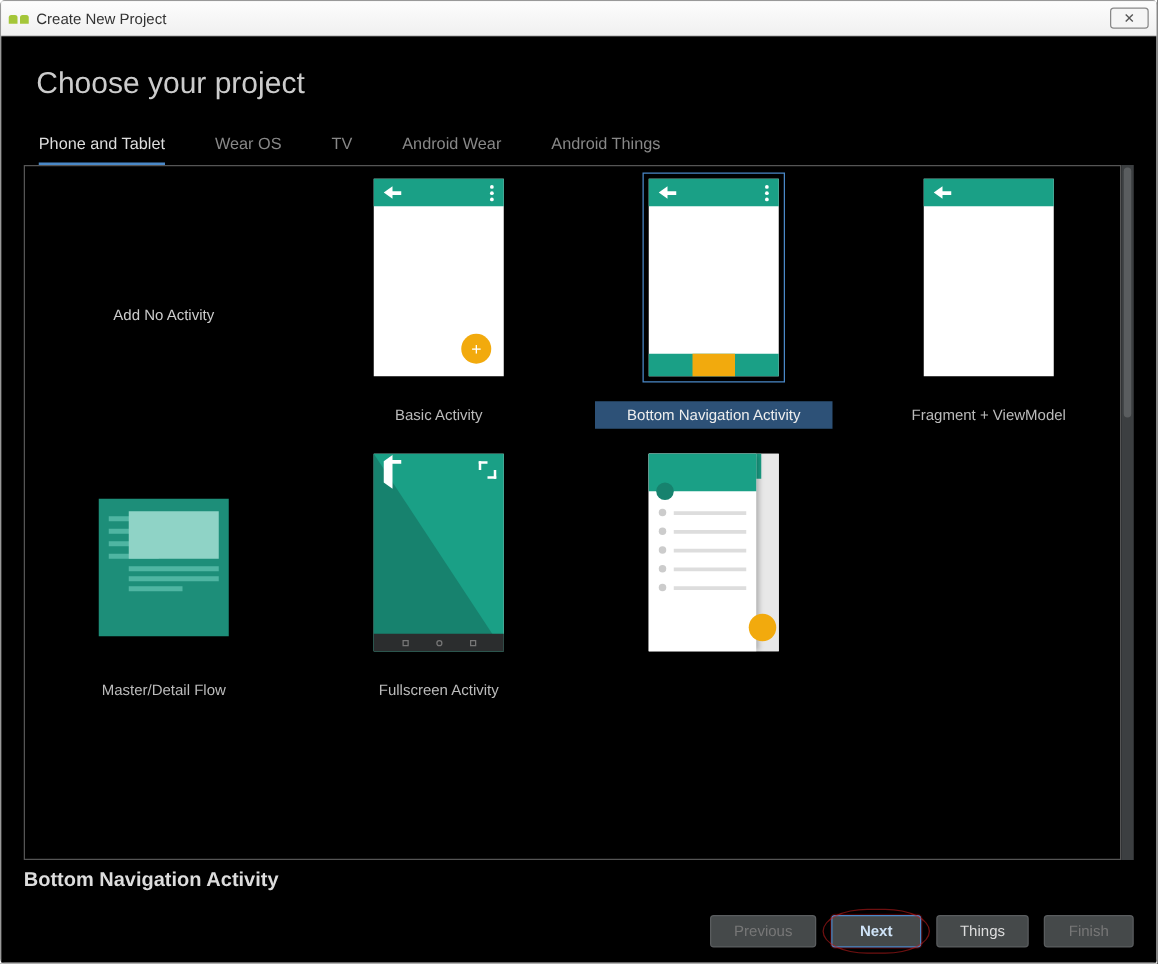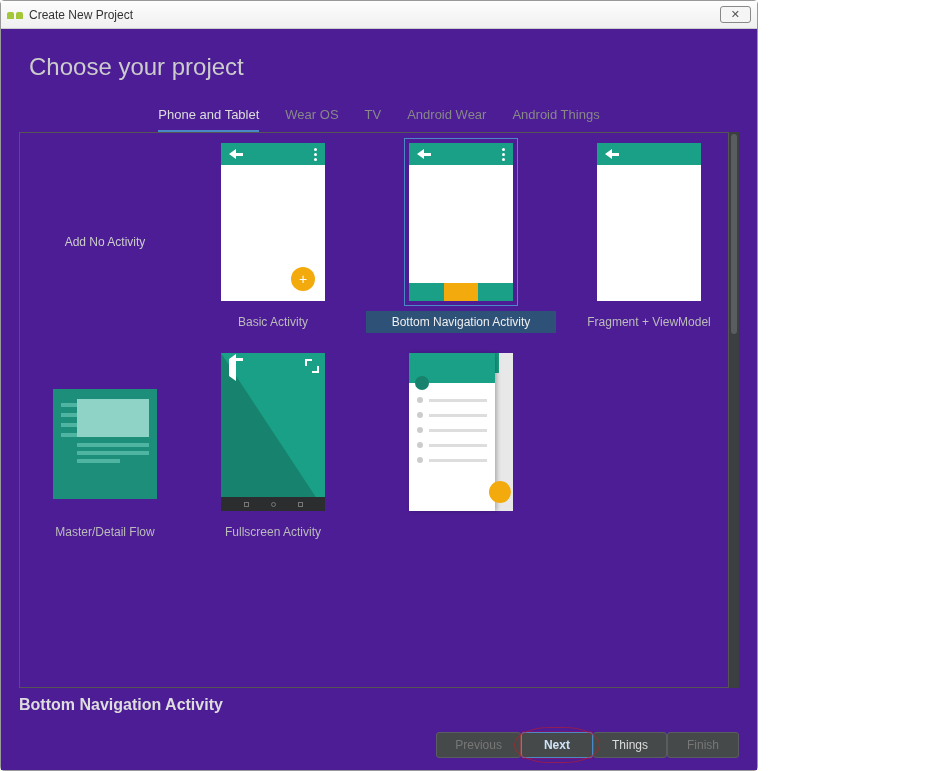--- a/index.html
+++ b/index.html
@@ -4,21 +4,21 @@
 <style>
   * { box-sizing: border-box; margin: 0; padding: 0; }
   body {
     font-family: "Segoe UI", Arial, sans-serif;
     background: #fff;
     width: 926px;
     height: 771px;
     overflow: hidden;
   }
   .window {
-    width: 758px;
+    width: 926px;
     height: 771px;
     border: 1px solid #999;
     border-radius: 4px;
     background: #fff;
     display: flex;
     flex-direction: column;
   }
   .titlebar {
     height: 28px;
     display: flex;
@@ -44,39 +44,38 @@
   .titlebar .title { font-size: 12px; color:#333; }
   .titlebar .spacer { flex: 1; }
   .win-close {
     border:1px solid #888; border-radius:3px;
     padding: 1px 10px; font-size: 11px; color:#555; background:#f5f5f5;
     cursor: pointer;
   }
 
   .content {
     flex:1;
-    background: #4c1d95;
+    background: #000000;
     padding: 18px 18px 12px 18px;
     display:flex;
     flex-direction: column;
     color:#bbb;
   }
   .page-title {
     font-size: 24px;
     font-weight: 300;
     color:#ccc;
     margin: 6px 0 26px 10px;
   }
 
   .tabs {
     display:flex;
-    gap: 26px;
+    gap: 40px;
     padding: 0 12px;
     font-size: 13px;
-    justify-content: center;
   }
   .tab {
     color:#888;
     padding-bottom: 8px;
     cursor:pointer;
   }
   .tab.active {
     color:#ddd;
     border-bottom: 2px solid #4a88c7;
   }
@@ -130,21 +129,21 @@
     justify-content:center;
   }
   .cell.no-activity .label {
     position:relative;
     top:-80px;
     color:#ccc;
   }
   .label {
     font-size: 12px;
     color:#bbb;
-    margin-top: 10px;
+    margin-top: 20px;
     text-align:center;
     padding: 4px 8px;
   }
   .cell.selected .outer {
     border:1px solid #4a88c7;
     padding:4px;
     margin:-5px;
   }
   .cell.selected .label {
     background:#2d5177;
@@ -281,20 +280,21 @@
     color:#ddd; font-weight:bold; font-size:16px;
   }
   .selection-info .sel-desc {
     color:#aaa; font-size:12px; margin-top:8px;
   }
 
   .footer {
     margin-top:18px;
     display:flex;
     justify-content:flex-end;
+    gap:12px;
   }
   .btn {
     border:1px solid #5a5d5f;
     background:#45494a;
     color:#777;
     font-size:12px;
     padding:5px 18px;
     border-radius:3px;
     cursor:pointer;
     min-width:72px;

